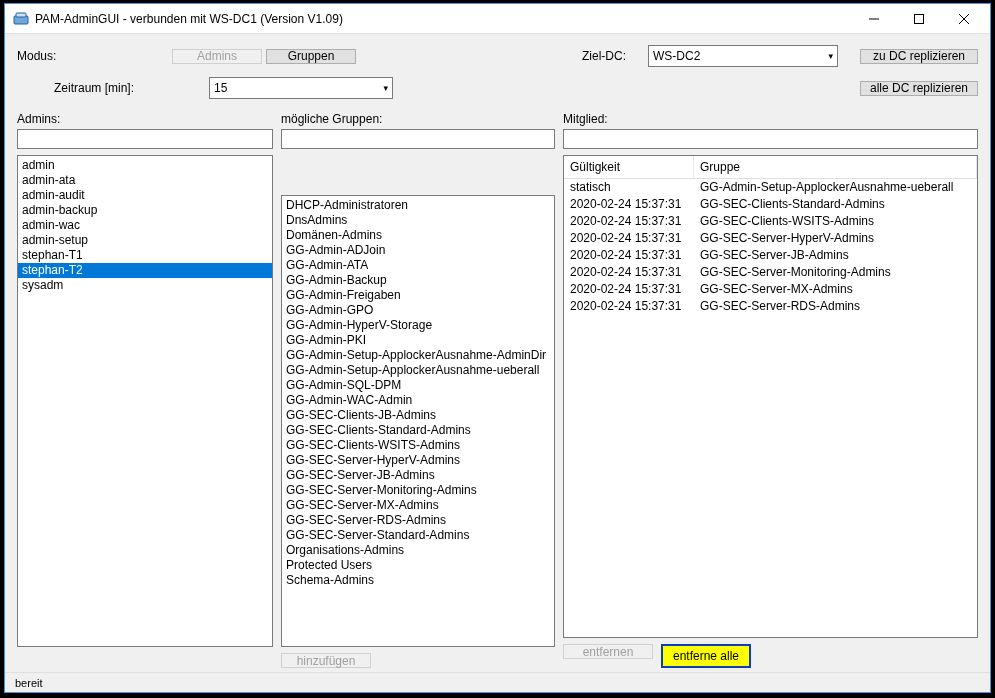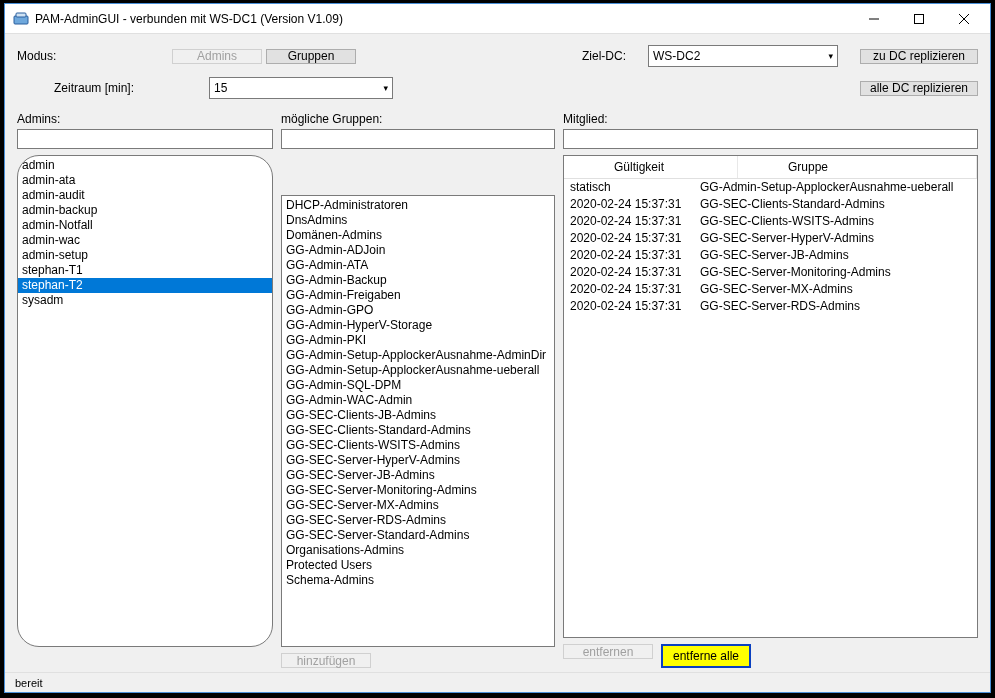--- a/index.html
+++ b/index.html
@@ -198,21 +198,20 @@
     background: #fff;
     border-bottom: 1px solid #e0e0e0;
     position: sticky;
     top:0;
   }
   .grid-header > div {
     padding: 4px 6px;
     border-right: 1px solid #e8e8e8;
     font-weight: normal;
     color: #000;
-    margin-left: 44px;
   }
   .col-g { width: 130px; }
   .col-grp { flex: 1; }
   .grid-body { }
   .grid-row {
     display: flex;
     line-height: 17px;
   }
   .grid-row > div {
     padding: 0 6px;
@@ -317,26 +316,25 @@
 
     <div class="filter-row">
       <input class="filter-input f1" value="" style="">
       <input class="filter-input f2" value="" style="">
       <input class="filter-input f3" value="" style="">
     </div>
 
     <div class="lists-row">
 
       <div style="display:flex;flex-direction:column;width:256px;">
-        <div class="listbox lb1" style="flex:1;border-radius:22px;" id="admins-list">
+        <div class="listbox lb1" style="flex:1;" id="admins-list">
             <div class="item">admin</div>
             <div class="item">admin-ata</div>
             <div class="item">admin-audit</div>
             <div class="item">admin-backup</div>
-            <div class="item">admin-Notfall</div>
             <div class="item">admin-wac</div>
             <div class="item">admin-setup</div>
             <div class="item">stephan-T1</div>
             <div class="item selected">stephan-T2</div>
             <div class="item">sysadm</div>
           </div>
         <div class="action-row" style="justify-content:flex-end;visibility:hidden;">
           <button class="btn btn-action">x</button>
         </div>
       </div>

